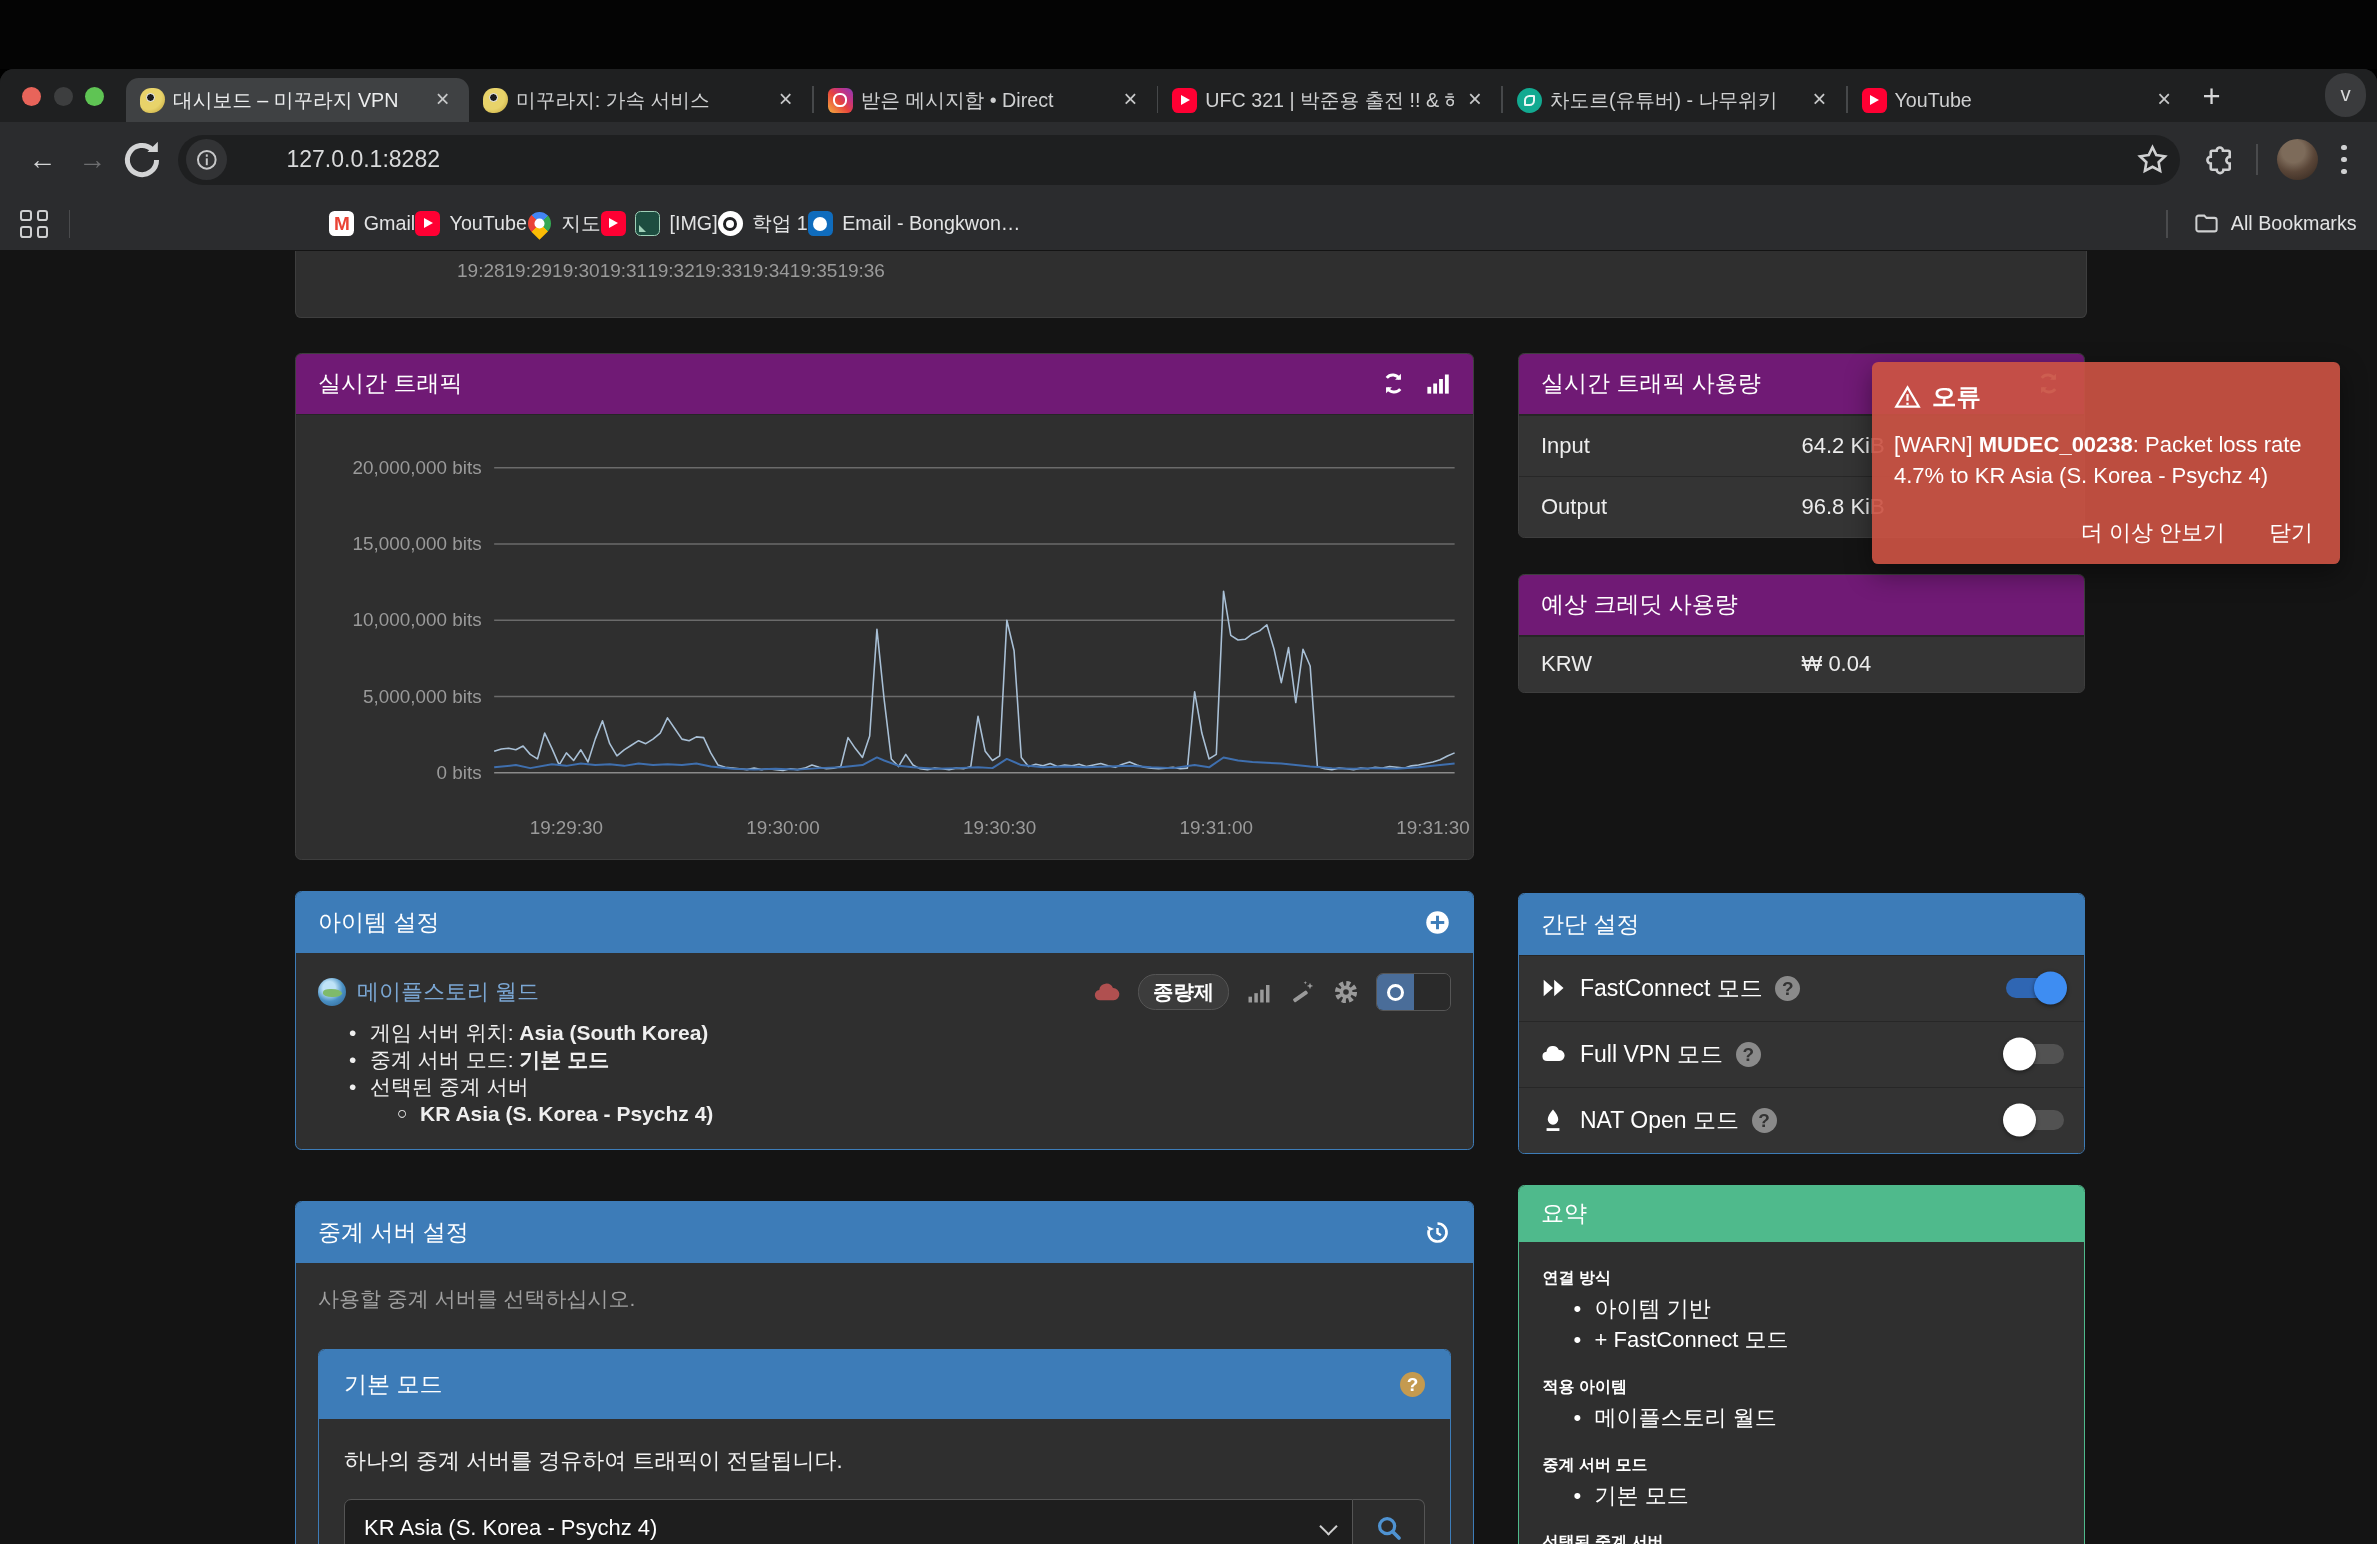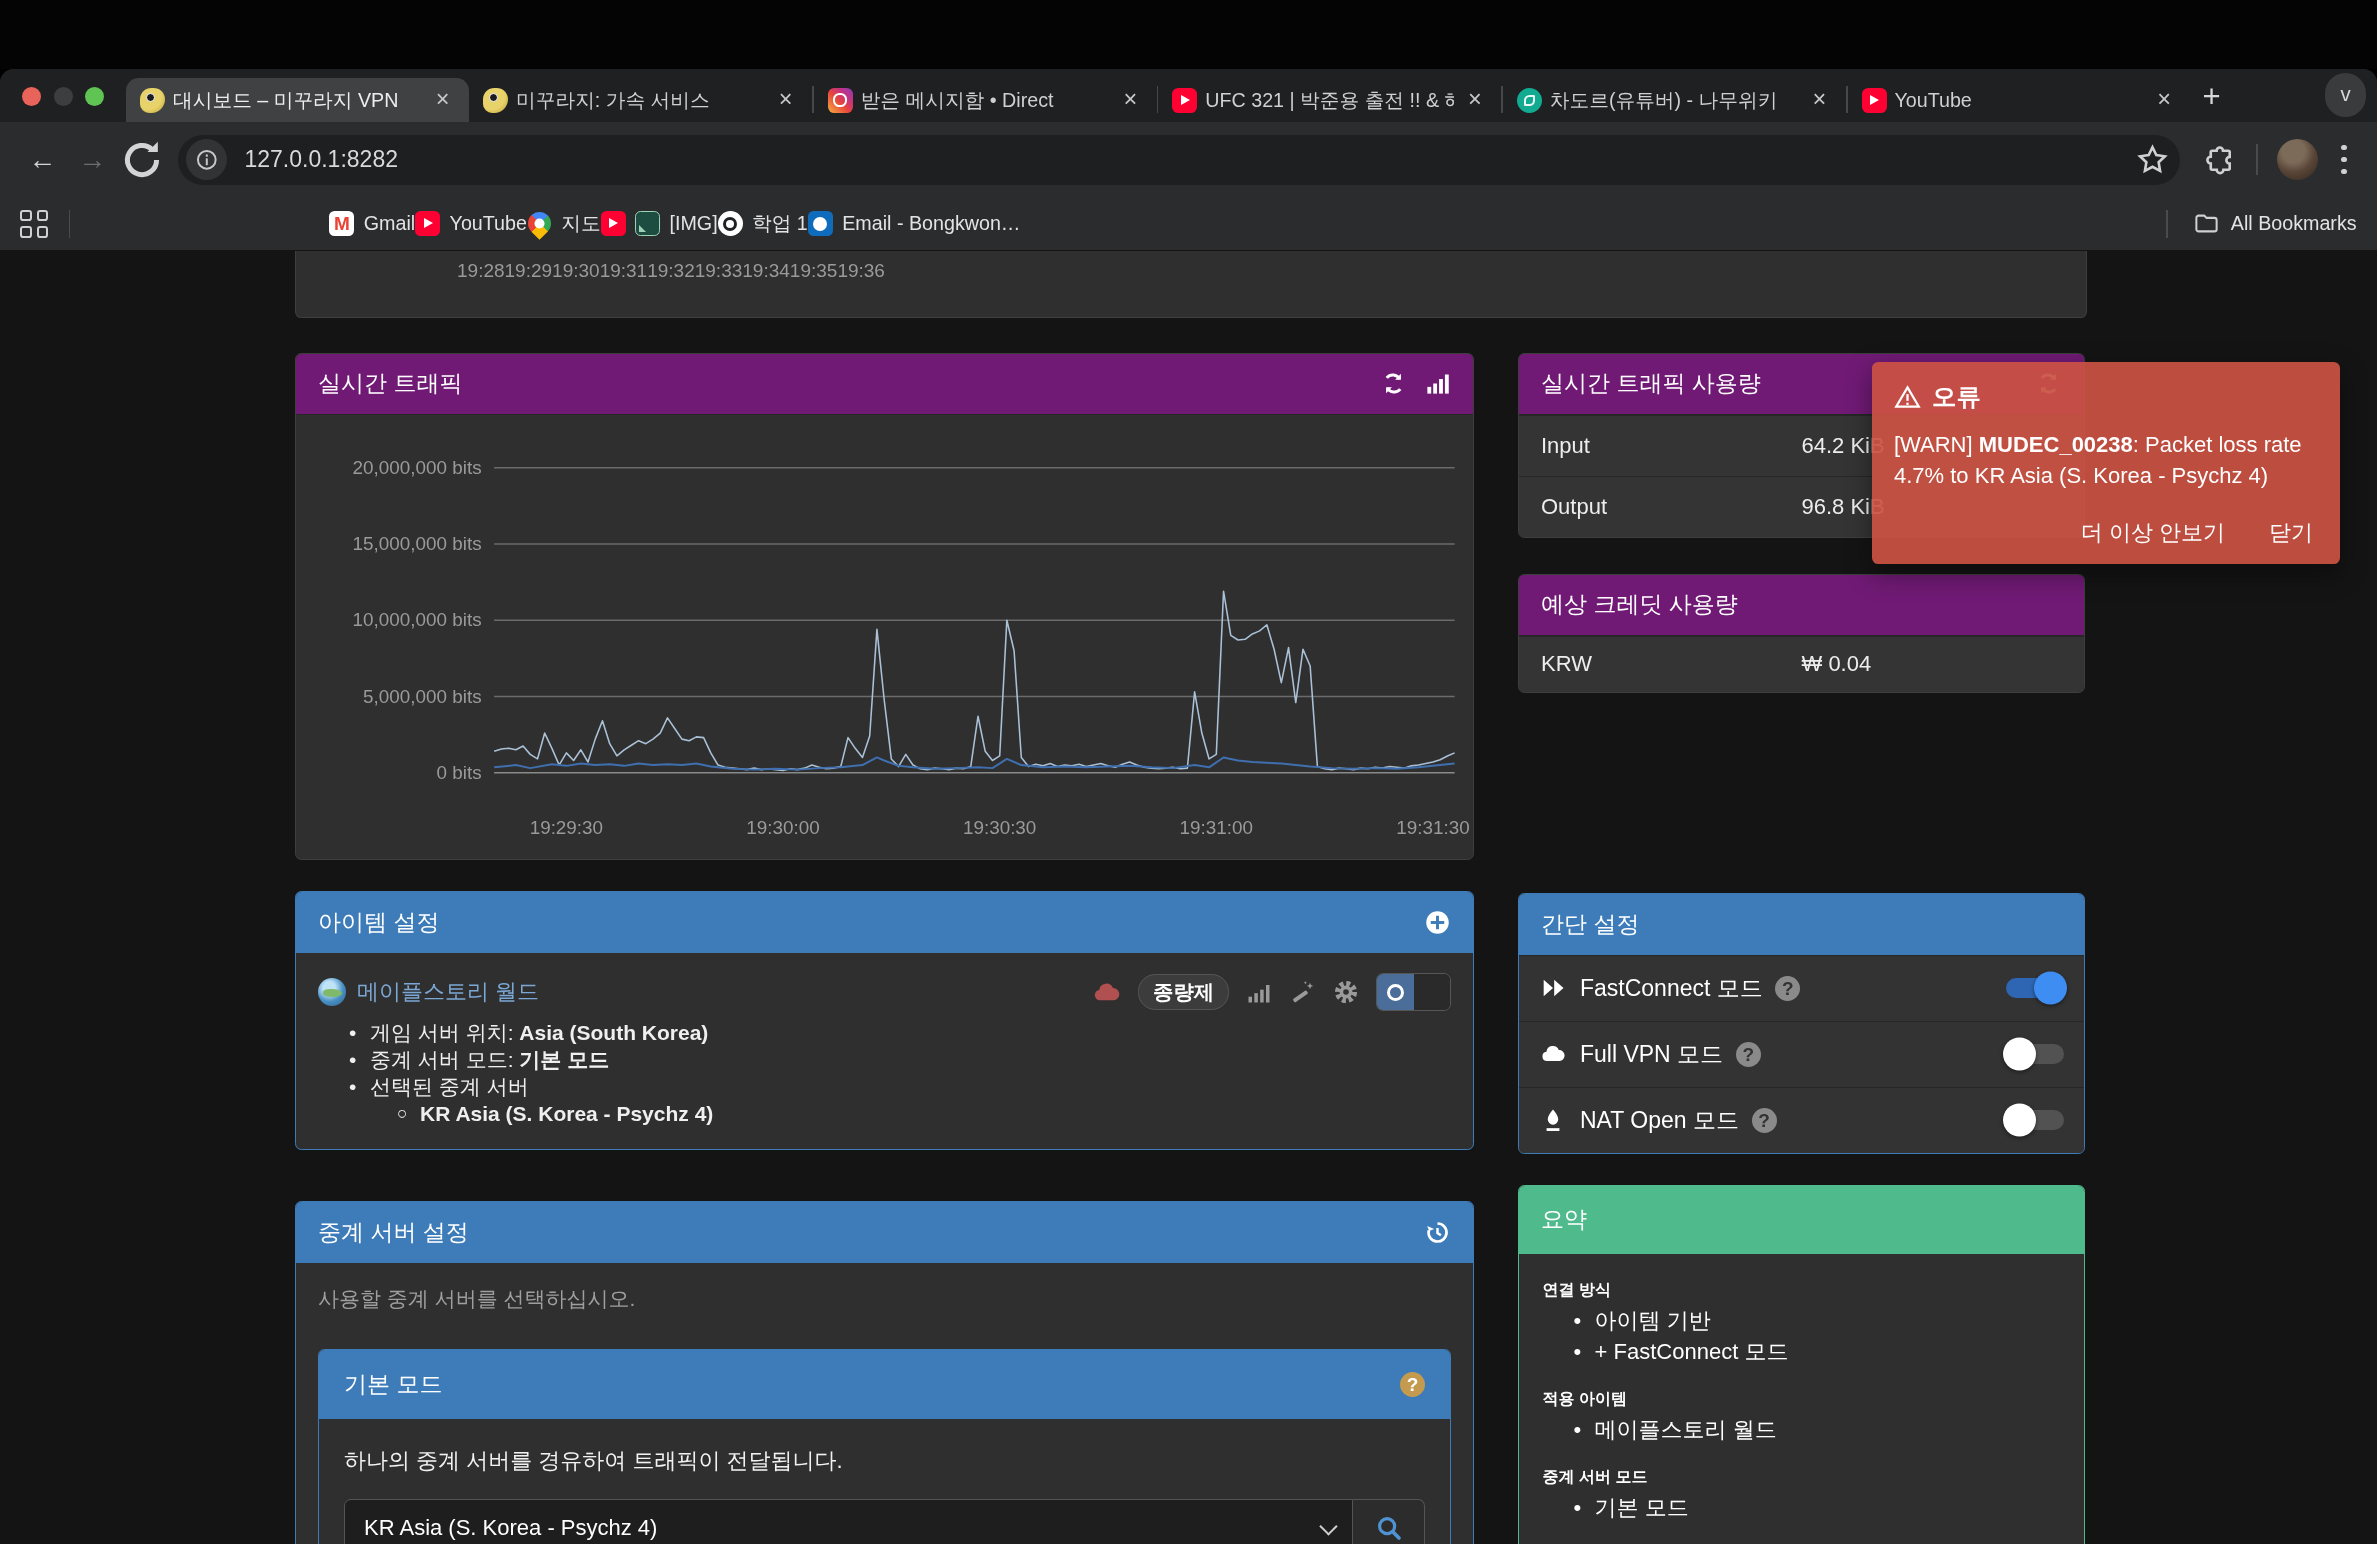--- a/index.html
+++ b/index.html
@@ -33,21 +33,21 @@
   .newtab-btn{ width:42px; height:42px; margin-bottom:3.1px; position:relative; flex:none;}
   .newtab-btn::after{content:"+"; position:absolute; inset:0; color:#d7d8d9; font-size:31px; line-height:39px; text-align:center; font-weight:300;}
   .tabsearch{ width:41px; height:44px; margin:0 11px 4.7px auto; background:#3a3b3d; border-radius:20.4px; position:relative; flex:none;}
   .tabsearch::after{content:"v"; position:absolute; inset:0; text-align:center; line-height:42px; color:#d7d8d9; font-size:20.4px;}
 
   
   .toolbar{ height:75px; background:#2b2c2e; display:flex; align-items:center; padding:0 17.3px; }
   .nav-ic{ width:50px; height:50px; border-radius:50%; display:flex; align-items:center; justify-content:center;
     font-size:28px; color:#d3d4d5; flex:none; }
   .nav-ic.dim{ color:#6d6e70; }
-  .omnibox{ flex:1; height:50px; background:#1e1f20; border-radius:25px; margin:0 11px; display:flex; align-items:center; padding:0 9.4px 0 7.9px; }
+  .omnibox{ flex:1; height:50px; background:#1e1f20; border-radius:25px; margin:0 11px; display:flex; align-items:center; padding:0 9.4px 0 7.9px;gap:42px; }
   .info-chip{ width:41px; height:41px; border-radius:50%; background:#323335; display:flex; align-items:center; justify-content:center; flex:none;}
   .info-chip svg{ width:23.6px; height:23.6px; }
   .url-text{ color:#d9dadb; font-size:23px; margin-left:17.3px; flex:1; }
   .star-btn{ width:35px; height:35px; flex:none; }
   .star-btn svg{ width:35px; height:35px;}
   .ext-btn{ width:39px; height:39px; margin:0 9.4px; flex:none;}
   .ext-btn svg{ width:35px; height:35px; margin:2.4px;}
   .tb-divider{ width:1.6px; height:31px; background:#4a4b4d; margin:0 7.9px; flex:none;}
   .avatar{ width:41px; height:41px; border-radius:50%; margin:0 11px; flex:none;
     background:radial-gradient(circle at 40% 30%, #7d6b5a 0 30%, #5a4638 55%, #30241c 100%); }
@@ -514,21 +514,21 @@
               </svg>
             <span>NAT Open 모드</span>
             <span class="qmark"></span>
             <span class="switch off">
                 <i></i>
               </span>
           </div>
         </div>
 
         <div class="panel green-border" style="margin-top:31px; height:440px;">
-          <div class="panel-h green" style="height:68px;">
+          <div class="panel-h green" style="height:56px;">
             <span>요약</span>
           </div>
           <div class="sum-body">
             <div class="sum-h">연결 방식</div>
             <div class="sum-li">아이템 기반</div>
             <div class="sum-li">+ FastConnect 모드</div>
             <div class="sum-h">적용 아이템</div>
             <div class="sum-li">메이플스토리 월드</div>
             <div class="sum-h">중계 서버 모드</div>
             <div class="sum-li">기본 모드</div>

